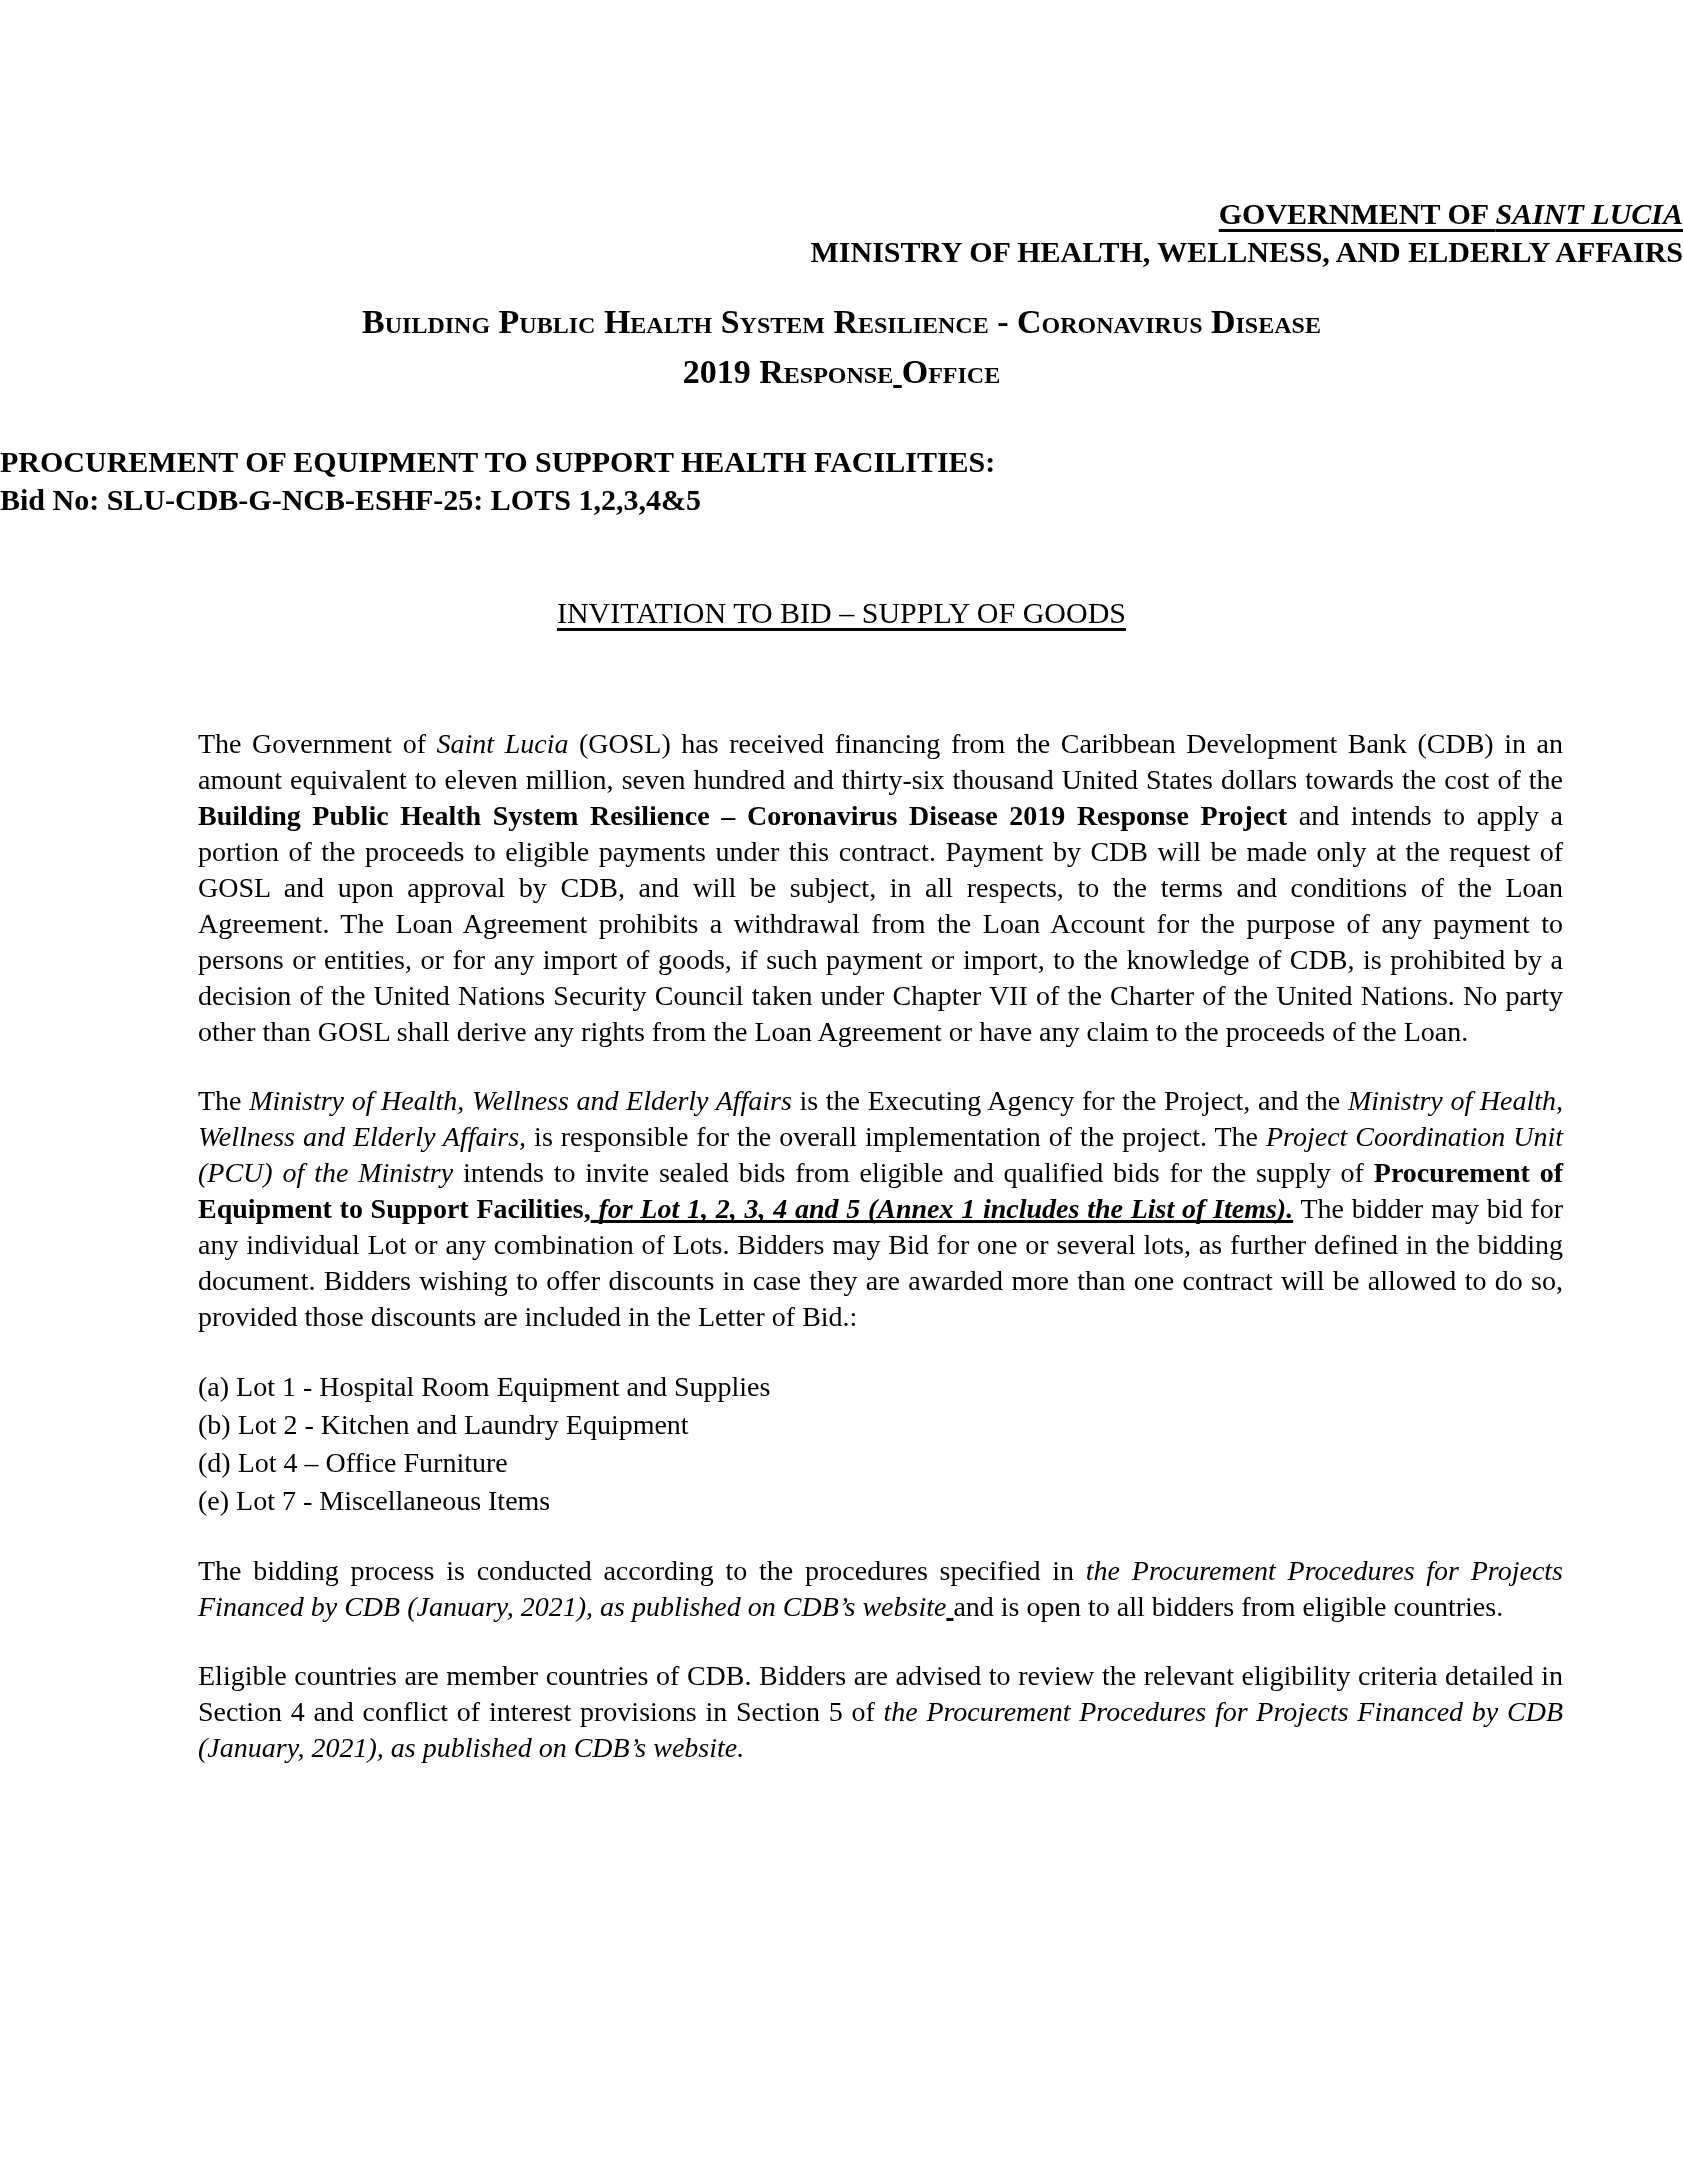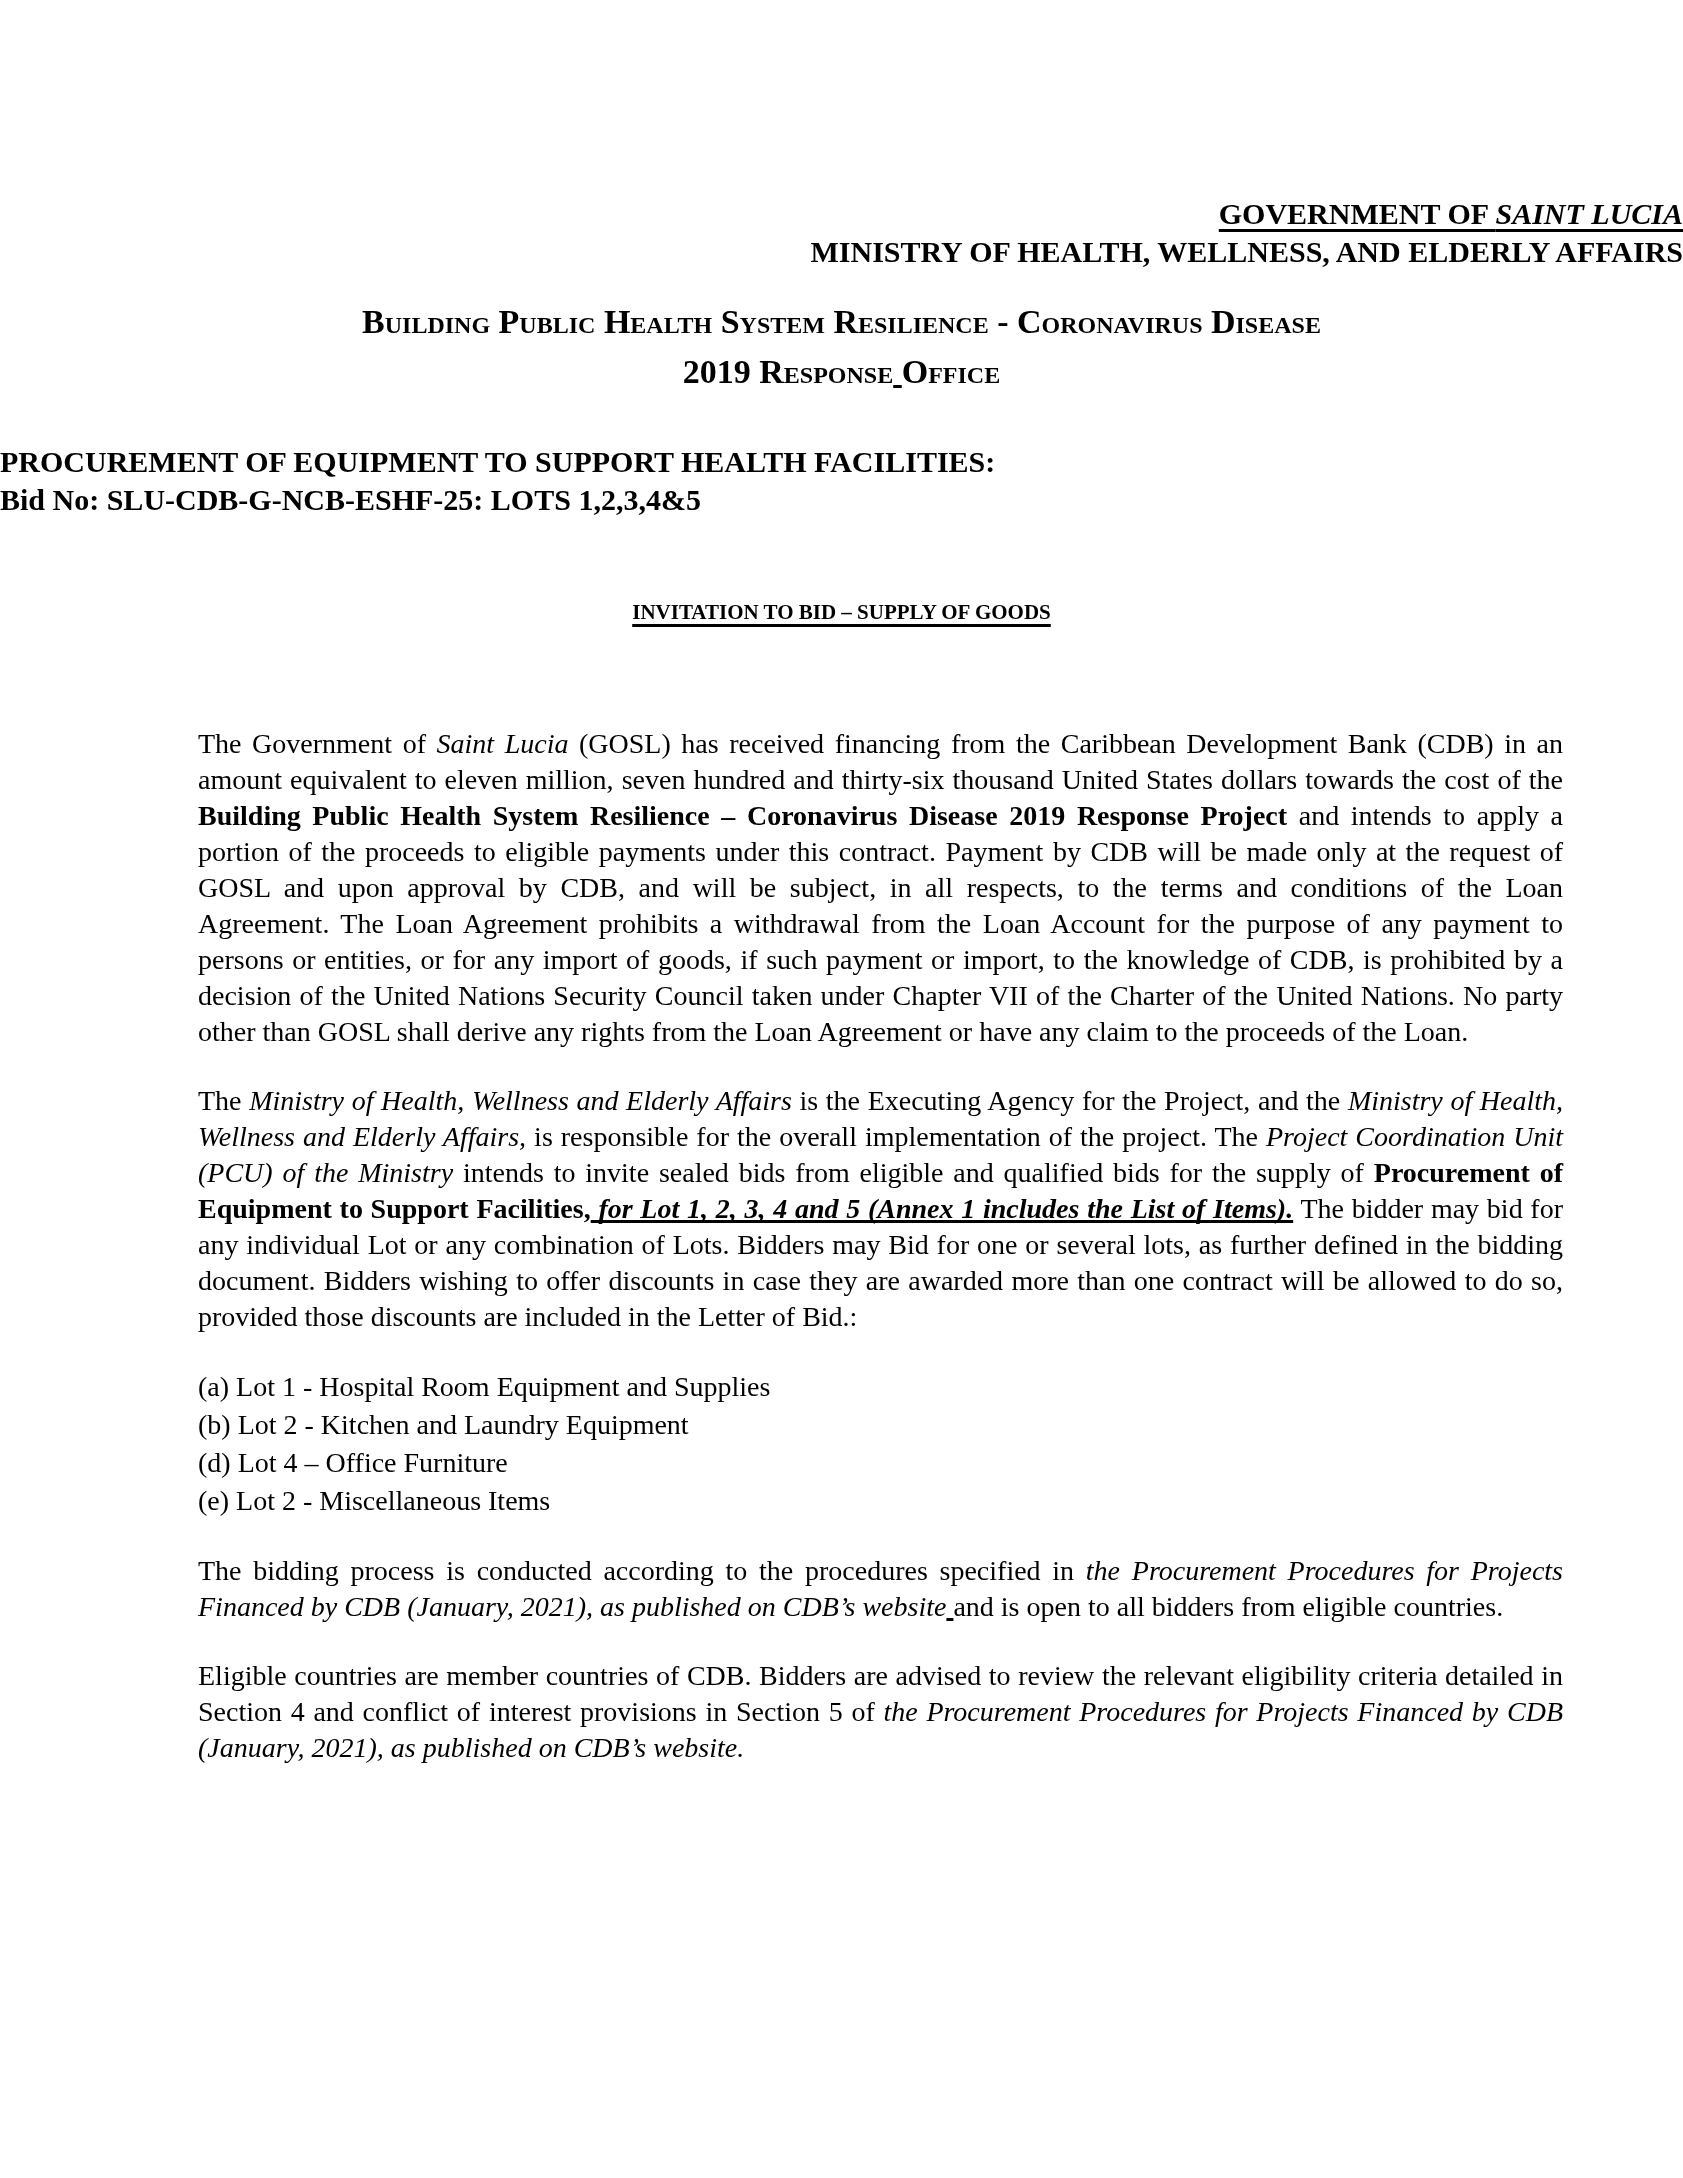--- a/index.html
+++ b/index.html
@@ -43,22 +43,22 @@
     text-align: left;
     font-weight: bold;
     font-size: 30px;
     line-height: 38px;
     margin-top: 46px;
   }
 
   
   .section-heading {
     text-align: center;
-    font-weight: bold;
-    font-size: 21px;
+    font-weight: normal;
+    font-size: 30px;
     line-height: 37px;
     margin-top: 75px;
   }
   .section-heading .underlined {
     text-decoration: underline;
     text-decoration-thickness: 3px;
     text-underline-offset: 5px;
     text-decoration-skip-ink: none;
   }
 
@@ -117,21 +117,21 @@
   <div class="body-text">
 
     <p><span class="run-n">The Government of </span><span class="run-i">Saint Lucia</span><span class="run-n"> (GOSL) has received financing from the Caribbean Development Bank (CDB) in an amount equivalent to eleven million, seven hundred and thirty-six thousand United States dollars towards the cost of the </span><span class="run-b">Building Public Health System Resilience – Coronavirus Disease 2019 Response Project</span><span class="run-n"> and intends to apply a portion of the proceeds to eligible payments under this contract.  Payment by CDB will be made only at the request of GOSL and upon approval by CDB, and will be subject, in all respects, to the terms and conditions of the Loan Agreement.  The Loan Agreement prohibits a withdrawal from the Loan Account for the purpose of any payment to persons or entities, or for any import of goods, if such payment or import, to the knowledge of CDB, is prohibited by a decision of the United Nations Security Council taken under Chapter VII of the Charter of the United Nations.  No party other than GOSL shall derive any rights from the Loan Agreement or have any claim to the proceeds of the Loan.</span></p>
 
     <p><span class="run-n">The </span><span class="run-i">Ministry of Health, Wellness and Elderly Affairs</span><span class="run-n"> is the Executing Agency for the Project, and the </span><span class="run-i">Ministry of Health, Wellness and Elderly Affairs,</span><span class="run-n"> is responsible for the overall implementation of the project. The </span><span class="run-i">Project Coordination Unit (PCU) of the Ministry</span><span class="run-n"> intends  to  invite sealed bids from eligible and qualified bids for the supply of </span><span class="run-b">Procurement of Equipment to Support Facilities,</span><span class="run-biu"> for Lot 1, 2, 3, 4 and 5 (Annex 1 includes the List of Items).</span><span class="run-n">  The bidder may bid for any individual Lot or any combination of Lots.  Bidders may Bid for one or several lots, as further defined in the bidding document.  Bidders wishing to offer discounts in case they are awarded more than one contract will be allowed to do so, provided those discounts are included in the Letter of Bid.:</span></p>
 
     <div class="lots">
       <div class="lot"><span class="lot-label">(a) Lot 1 -</span><span> Hospital Room Equipment and Supplies</span></div>
       <div class="lot"><span class="lot-label">(b) Lot 2 -</span><span> Kitchen and Laundry Equipment</span></div>
       <div class="lot"><span class="lot-label">(d) Lot 4 –</span><span> Office Furniture</span></div>
-      <div class="lot"><span class="lot-label">(e) Lot 2 -</span><span> Miscellaneous Items</span></div>
+      <div class="lot"><span class="lot-label">(e) Lot 7 -</span><span> Miscellaneous Items</span></div>
     </div>
 
     <p><span class="run-n">The bidding process is conducted according to the procedures specified in </span><span class="run-i">the Procurement Procedures for Projects Financed by CDB (January, 2021), as published on CDB’s website</span><span class="run-u">&nbsp;</span><span class="run-n">and is open to all bidders from eligible countries.</span></p>
 
     <p><span class="run-n">Eligible countries are member countries of CDB.  Bidders are advised to review the relevant eligibility criteria detailed in Section 4 and conflict of interest provisions in Section 5 of </span><span class="run-i">the Procurement Procedures for Projects Financed by CDB (January, 2021), as published on CDB’s website.</span></p>
 
   </div>
 
 </div>
 

